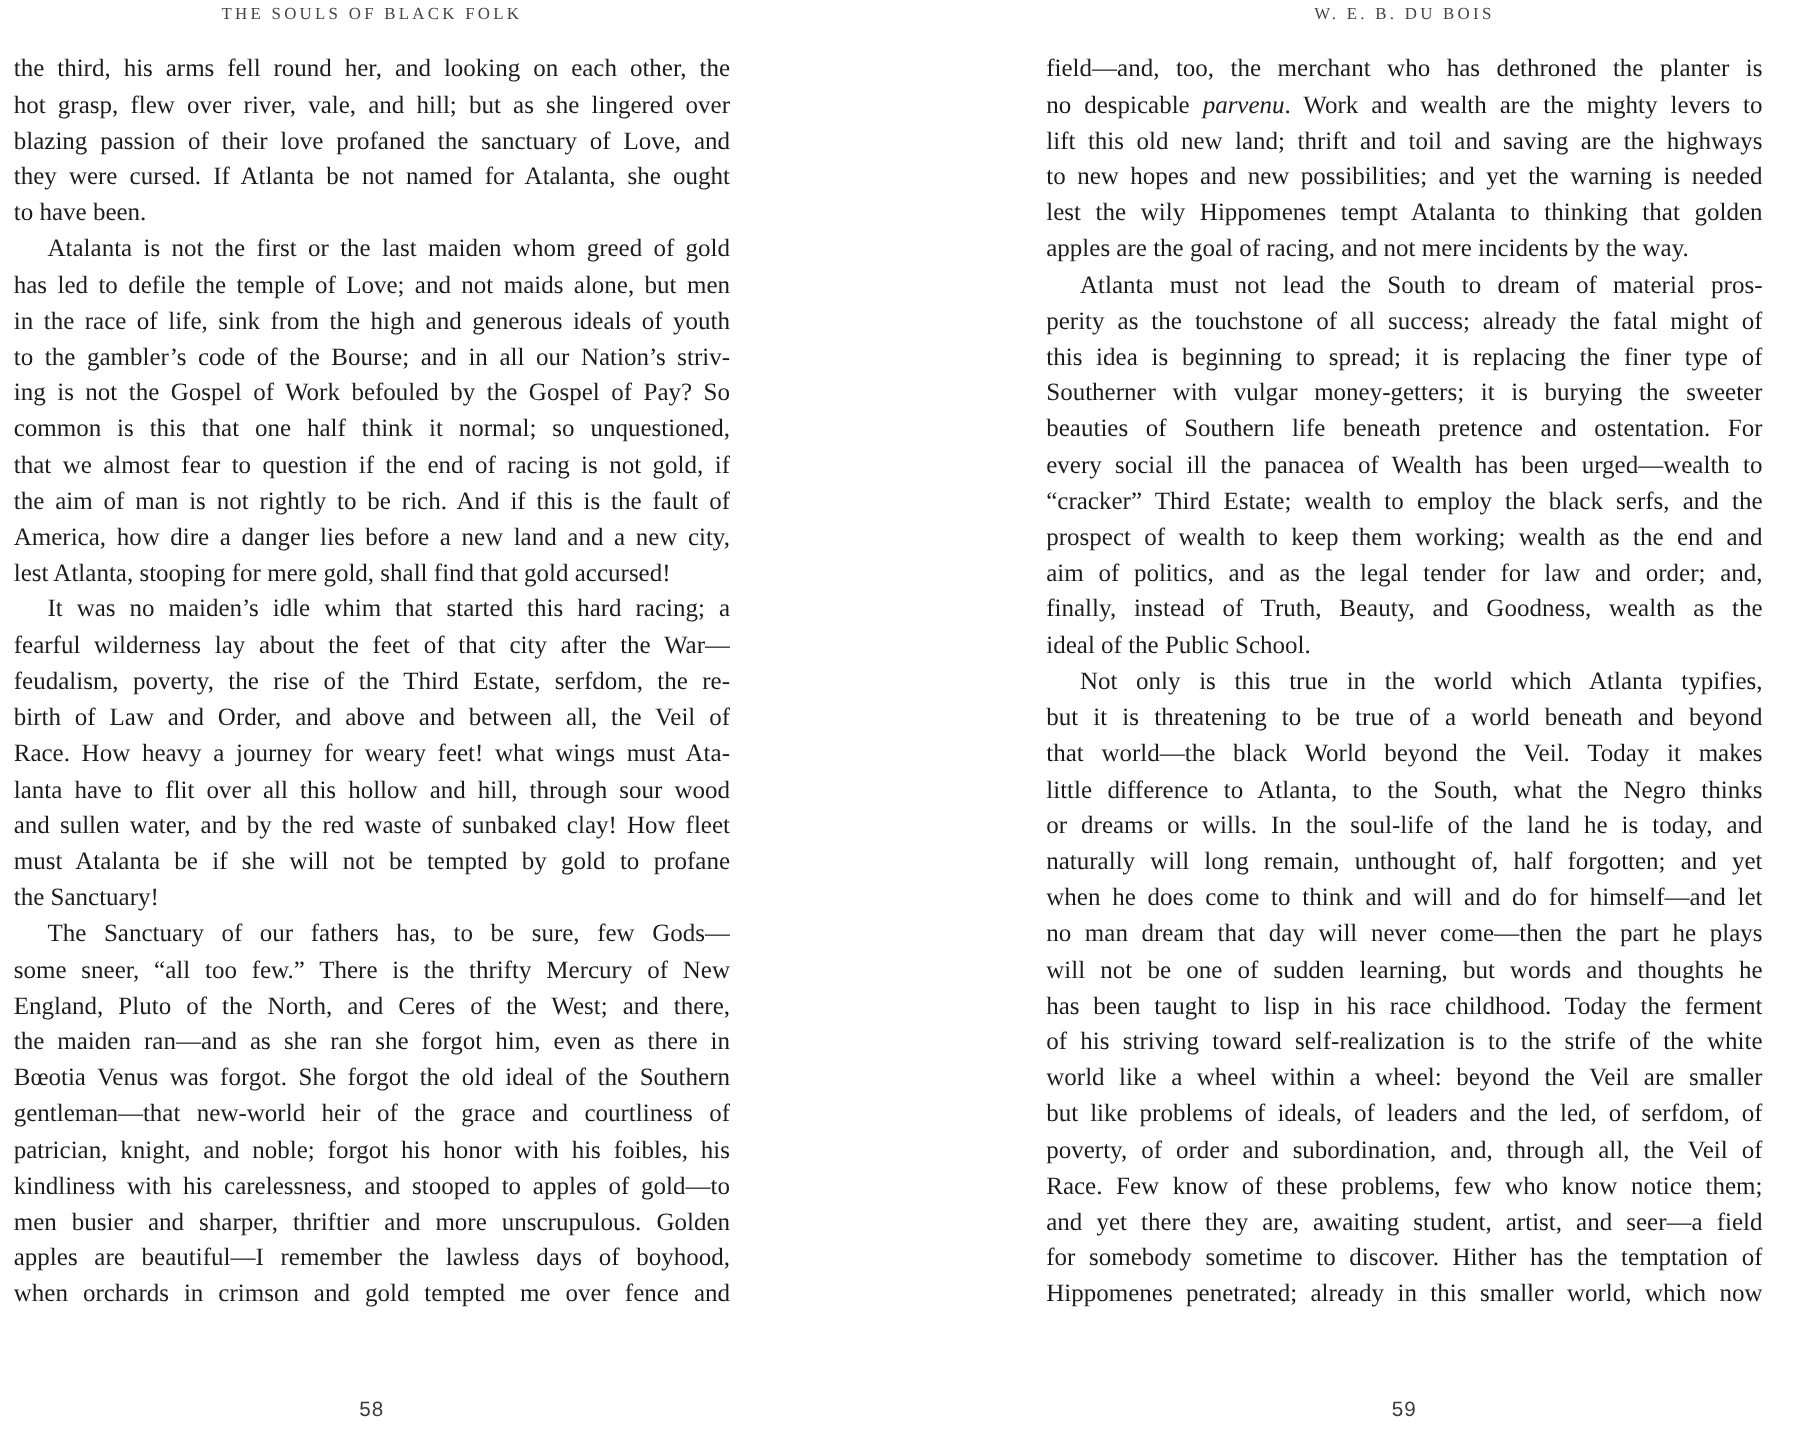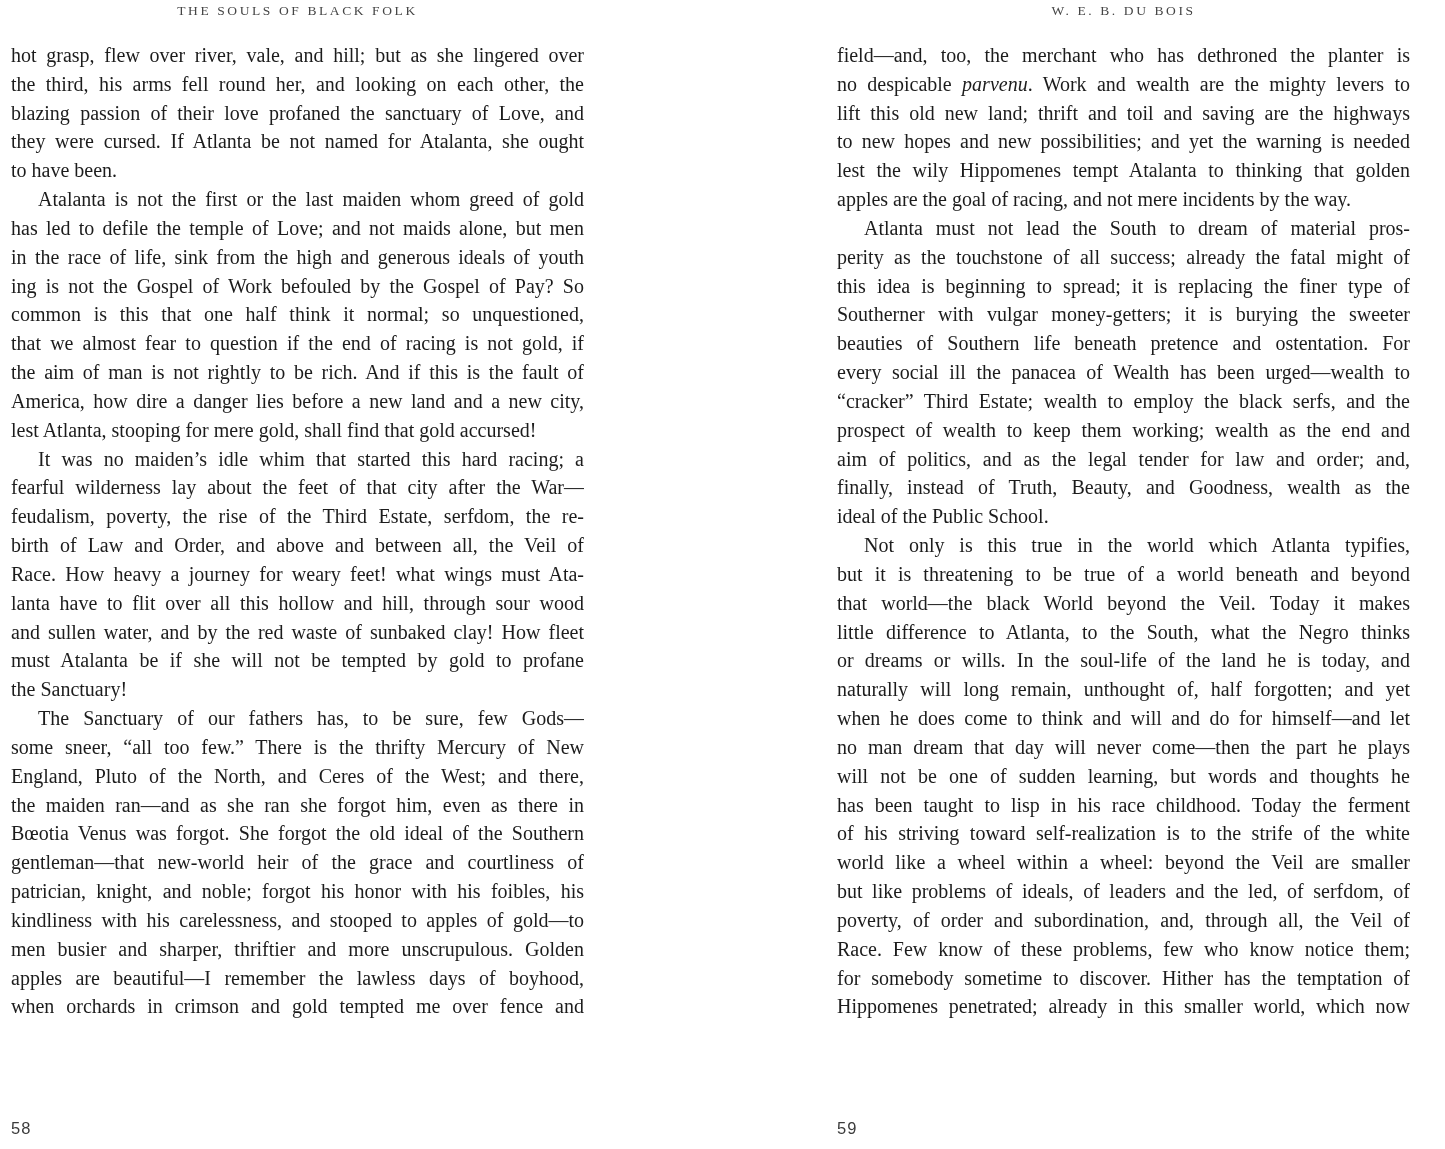--- a/index.html
+++ b/index.html
@@ -59,43 +59,44 @@
   }
   .line em {
     font-style: italic;
   }
 
   .pagenum {
     position: absolute;
     top: 1119px;
     left: 0;
     right: 0;
-    text-align: left;
+    text-align: center;
     font-family: "Liberation Sans", "DejaVu Sans", sans-serif;
     font-size: 16.5px;
     letter-spacing: 1px;
     color: #3b3b3b;
   }
 </style>
 </head>
 <body>
 
 <div>
 
   <section class="page page-left">
     <div class="running-head">THE SOULS OF BLACK FOLK</div>
     <div class="textblock" id="left-lines">
+        <div class="line">the third, his arms fell round her, and looking on each other, the</div>
         <div class="line">hot grasp, flew over river, vale, and hill; but as she lingered over</div>
-        <div class="line">the third, his arms fell round her, and looking on each other, the</div>
         <div class="line">blazing passion of their love profaned the sanctuary of Love, and</div>
         <div class="line">they were cursed. If Atlanta be not named for Atalanta, she ought</div>
         <div class="line end">to have been.</div>
         <div class="line indent">Atalanta is not the first or the last maiden whom greed of gold</div>
         <div class="line">has led to defile the temple of Love; and not maids alone, but men</div>
         <div class="line">in the race of life, sink from the high and generous ideals of youth</div>
+        <div class="line">to the gambler’s code of the Bourse; and in all our Nation’s striv-</div>
         <div class="line">ing is not the Gospel of Work befouled by the Gospel of Pay? So</div>
         <div class="line">common is this that one half think it normal; so unquestioned,</div>
         <div class="line">that we almost fear to question if the end of racing is not gold, if</div>
         <div class="line">the aim of man is not rightly to be rich. And if this is the fault of</div>
         <div class="line">America, how dire a danger lies before a new land and a new city,</div>
         <div class="line end">lest Atlanta, stooping for mere gold, shall find that gold accursed!</div>
         <div class="line indent">It was no maiden’s idle whim that started this hard racing; a</div>
         <div class="line">fearful wilderness lay about the feet of that city after the War—</div>
         <div class="line">feudalism, poverty, the rise of the Third Estate, serfdom, the re-</div>
         <div class="line">birth of Law and Order, and above and between all, the Veil of</div>
@@ -147,19 +148,20 @@
         <div class="line">naturally will long remain, unthought of, half forgotten; and yet</div>
         <div class="line">when he does come to think and will and do for himself—and let</div>
         <div class="line">no man dream that day will never come—then the part he plays</div>
         <div class="line">will not be one of sudden learning, but words and thoughts he</div>
         <div class="line">has been taught to lisp in his race childhood. Today the ferment</div>
         <div class="line">of his striving toward self-realization is to the strife of the white</div>
         <div class="line">world like a wheel within a wheel: beyond the Veil are smaller</div>
         <div class="line">but like problems of ideals, of leaders and the led, of serfdom, of</div>
         <div class="line">poverty, of order and subordination, and, through all, the Veil of</div>
         <div class="line">Race. Few know of these problems, few who know notice them;</div>
+        <div class="line">and yet there they are, awaiting student, artist, and seer—a field</div>
         <div class="line">for somebody sometime to discover. Hither has the temptation of</div>
         <div class="line">Hippomenes penetrated; already in this smaller world, which now</div>
       </div>
     <div class="pagenum">59</div>
   </section>
 
 </div>
 
 </body></html>

